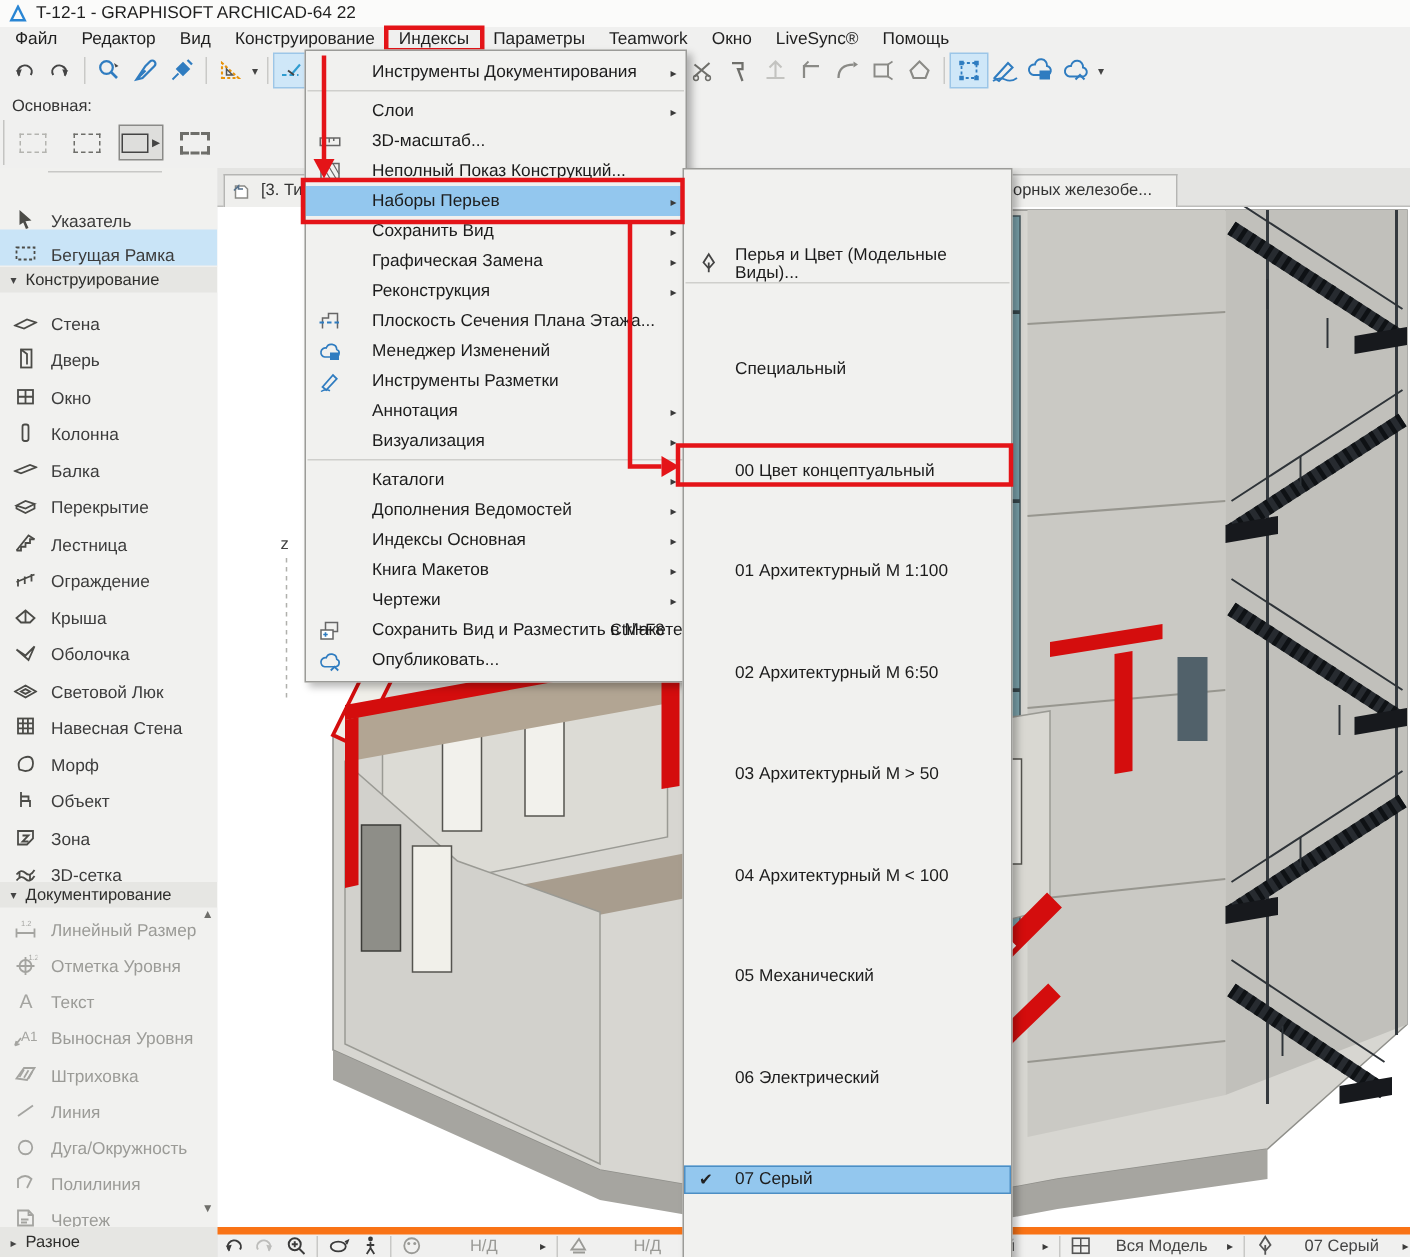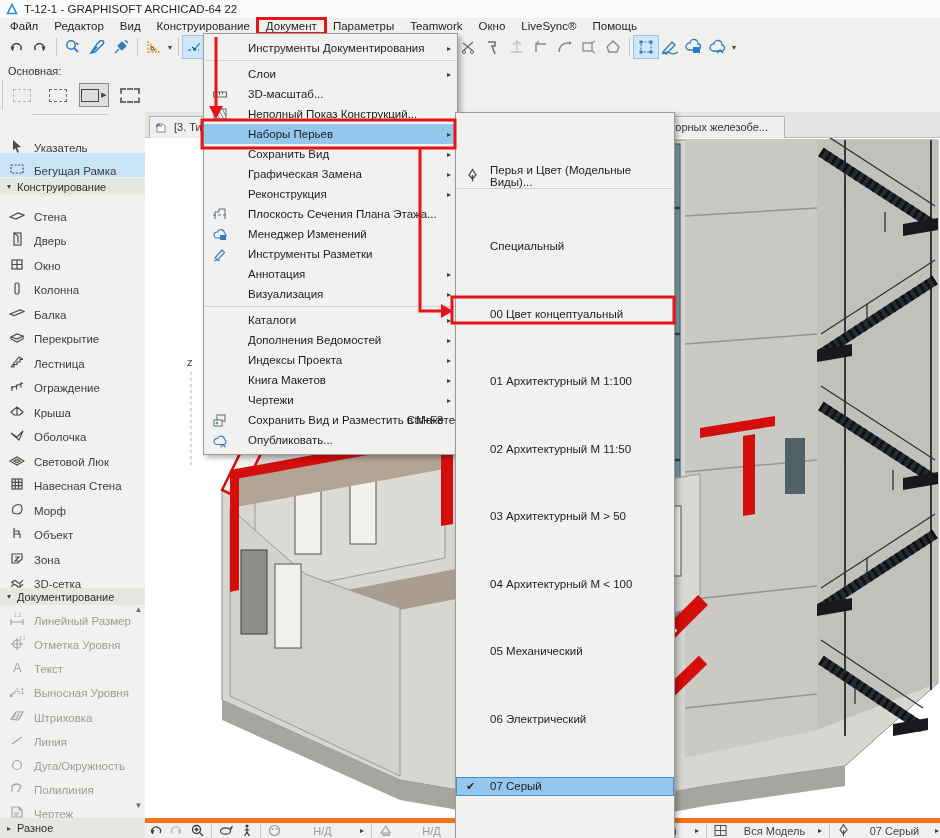--- a/index.html
+++ b/index.html
@@ -94,21 +94,21 @@
         <path d="M1.5 10.5 L6 1.5 L10.5 10.5 Z" fill="none" stroke="#2a86d4" stroke-width="1.6"></path>
       </svg>
     <span>T-12-1 - GRAPHISOFT ARCHICAD-64 22</span>
   </div>
 
   <div class="menubar">
     <span class="mb">Файл</span>
     <span class="mb">Редактор</span>
     <span class="mb">Вид</span>
     <span class="mb">Конструирование</span>
-    <span class="mb active">Документ</span>
+    <span class="mb active">Индексы</span>
     <span class="mb">Параметры</span>
     <span class="mb">Teamwork</span>
     <span class="mb">Окно</span>
     <span class="mb">LiveSync®</span>
     <span class="mb">Помощь</span>
   </div>
 
   <div class="toolbar tb">
     <span class="tbtn">
         <svg width="16" height="16">
@@ -788,21 +788,21 @@
     <div class="msep"></div>
     <div class="mi">
         <span class="ml">Каталоги</span>
         <span class="mar">▸</span>
       </div>
     <div class="mi">
         <span class="ml">Дополнения Ведомостей</span>
         <span class="mar">▸</span>
       </div>
     <div class="mi">
-        <span class="ml">Индексы Проекта</span>
+        <span class="ml">Индексы Основная</span>
         <span class="mar">▸</span>
       </div>
     <div class="mi">
         <span class="ml">Книга Макетов</span>
         <span class="mar">▸</span>
       </div>
     <div class="mi">
         <span class="ml">Чертежи</span>
         <span class="mar">▸</span>
       </div>
@@ -841,21 +841,21 @@
     <div class="si">
         <span class="ml">Специальный</span>
       </div>
     <div class="si">
         <span class="ml">00 Цвет концептуальный</span>
       </div>
     <div class="si">
         <span class="ml">01 Архитектурный М 1:100</span>
       </div>
     <div class="si">
-        <span class="ml">02 Архитектурный М 11:50</span>
+        <span class="ml">02 Архитектурный М 6:50</span>
       </div>
     <div class="si">
         <span class="ml">03 Архитектурный М &gt; 50</span>
       </div>
     <div class="si">
         <span class="ml">04 Архитектурный М &lt; 100</span>
       </div>
     <div class="si">
         <span class="ml">05 Механический</span>
       </div>

